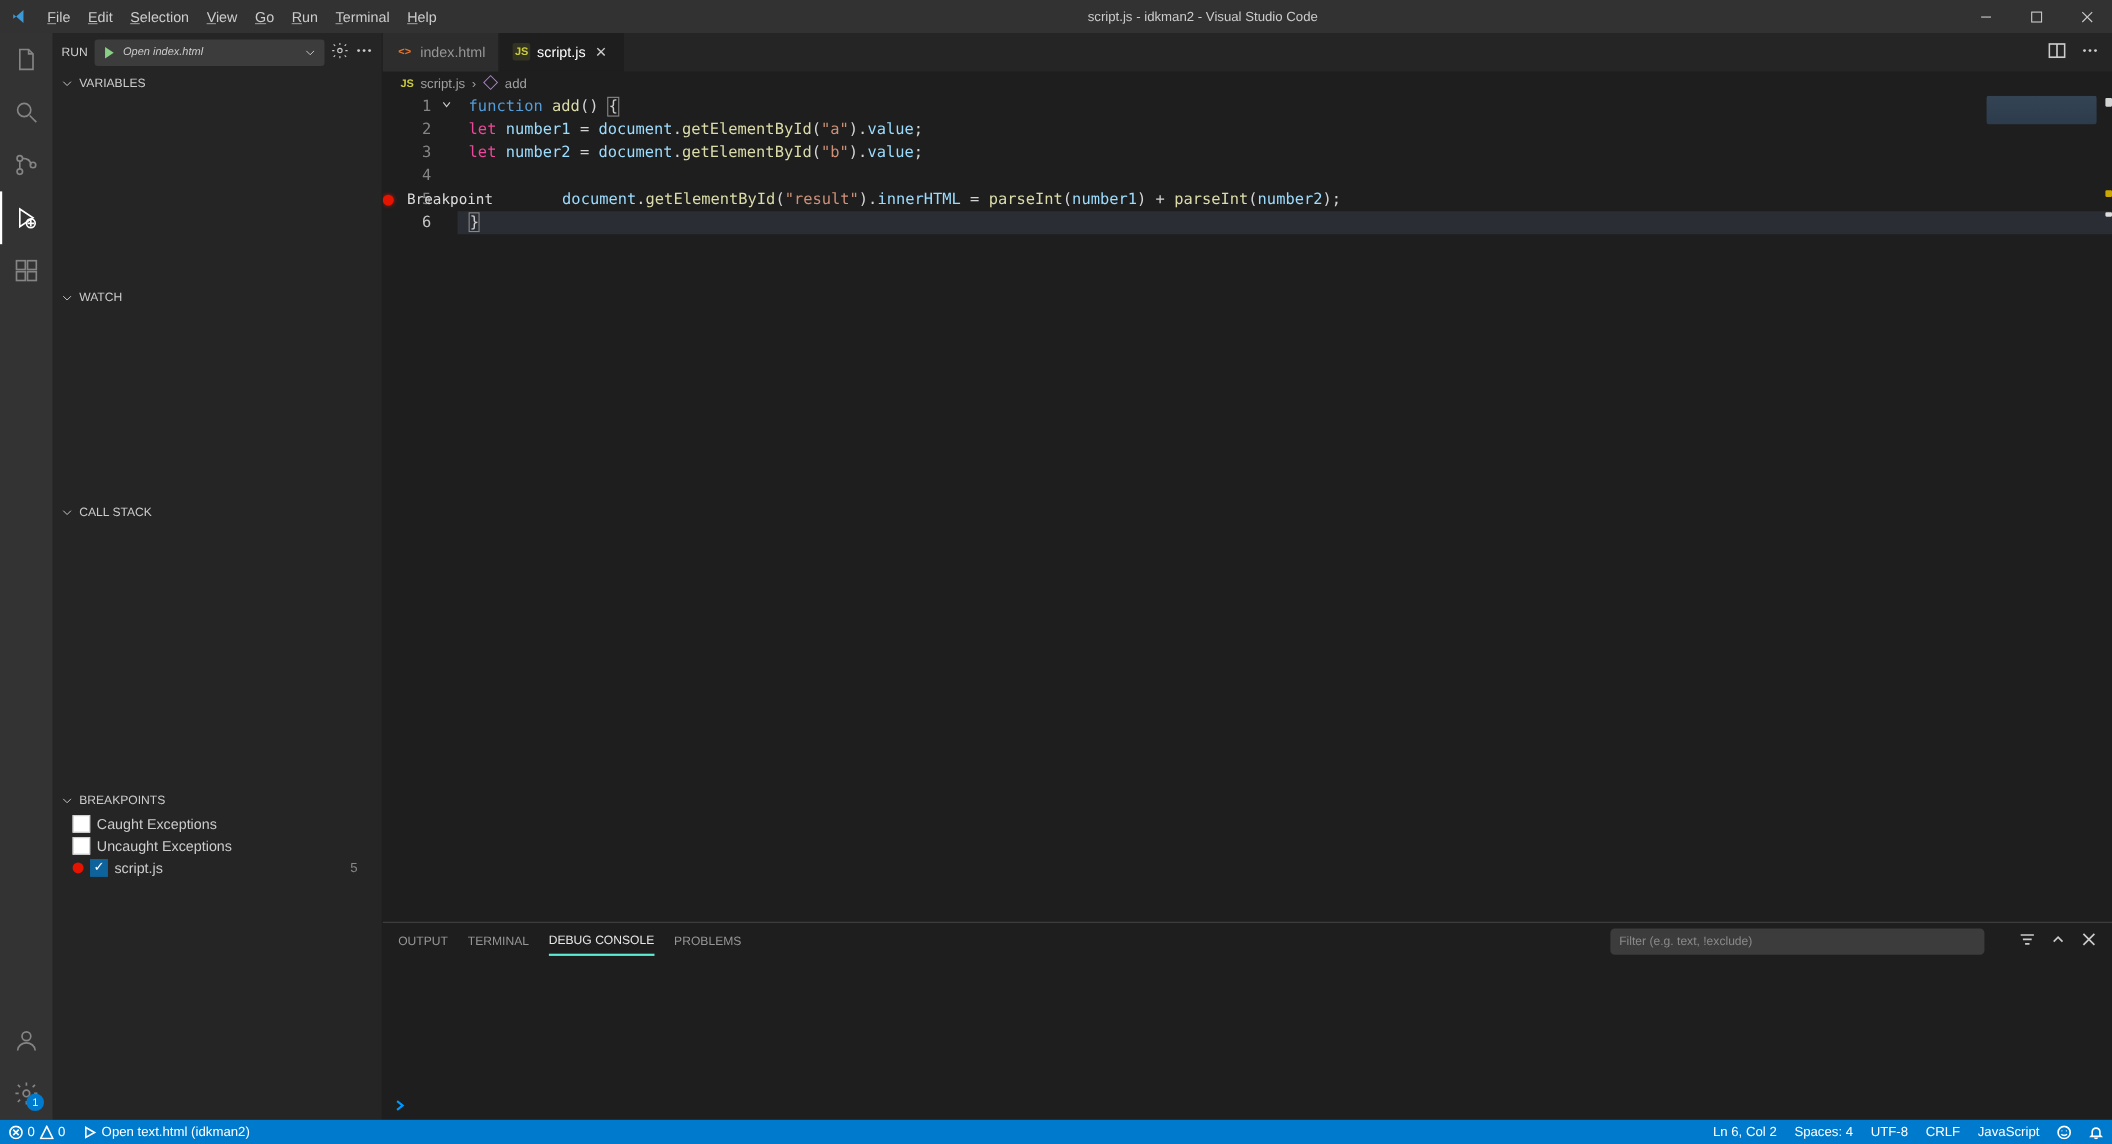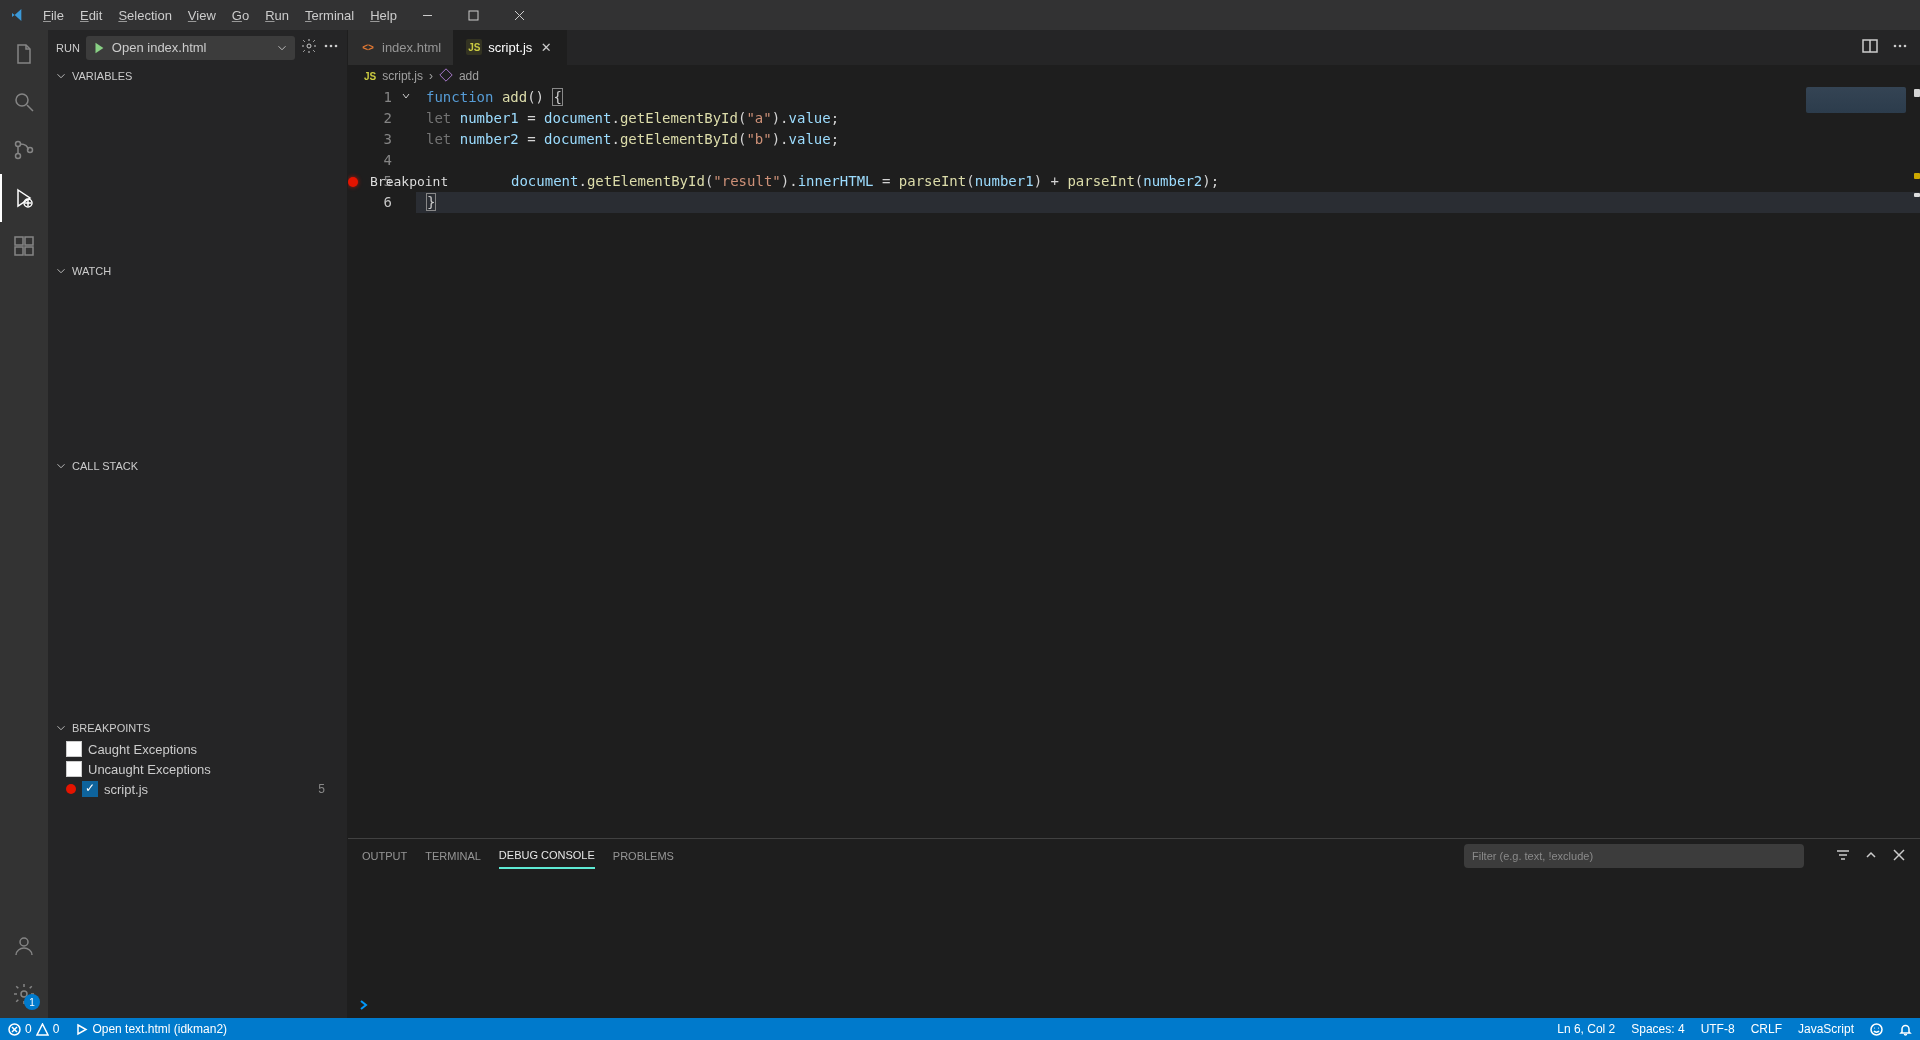--- a/index.html
+++ b/index.html
@@ -37,21 +37,21 @@
 .act-item.active::before { content:""; position:absolute; left:0; top:0; bottom:0; width:2px; background:#fff;}
 .act-item.active svg { stroke:#fff;}
 .act-spacer { flex:1; }
 .badge { position:absolute; bottom:8px; right:8px; background:#007acc; color:#fff; border-radius:8px; min-width:16px; height:16px; font-size:10px; display:flex; align-items:center; justify-content:center;}
 
 .sidebar { width:300px; background:#252526; display:flex; flex-direction:column; border-right:1px solid #1e1e1e;}
 .run-header { height:35px; display:flex; align-items:center; padding:0 8px; gap:6px;}
 .run-header .label { font-size:11px; color:#ccc; }
 .run-config { flex:1; display:flex; align-items:center; background:#3c3c3c; border-radius:3px; padding:2px 6px; gap:6px; height:24px;}
 .run-config svg { width:14px; height:14px; }
-.run-config .text { flex:1; white-space:nowrap; overflow:hidden; font-size:13px;}
+.run-config .text { flex:1; white-space:nowrap; overflow:hidden; font-size:10px;font-style:italic;}
 .hdr-icon svg { width:16px; height:16px; stroke:#ccc; fill:none;}
 .section-header { height:22px; display:flex; align-items:center; padding:0 6px; gap:4px; font-size:11px; font-weight:400; color:#ccc;}
 .section-header .chev { width:14px; height:14px; }
 .section { flex:0 0 auto; }
 #variables { height:195px;}
 #watch { height:195px;}
 #callstack { height:220px;}
 #breakpoints { flex:1;margin-top:42px; }
 .bp-item { display:flex; align-items:center; padding:2px 18px; gap:6px; font-size:13px;}
 .bp-item-file { display:flex; align-items:center; padding:2px 18px; gap:6px; font-size:13px; justify-content:space-between;}
@@ -79,21 +79,21 @@
 .editor { flex:1; display:flex; font-family: Consolas, monospace; font-size:14px; line-height:21px; position:relative; overflow:hidden;}
 .code-row { display:flex; height:21px;}
 .fold-col { width:16px; color:#ccc; display:inline-block;}
 .glyph-col { width:20px; display:flex; align-items:center; justify-content:center; position:relative;}
 .lineno { width:32px; text-align:right; padding-right:8px; color:#858585;}
 .row-content { flex:1; padding-left:10px;}
 .cur-line .row-content { background:#2a2d33; }
 .cur-line .lineno { color:#c6c6c6;}
 
 .kw { color:#569cd6;}
-.kw2 { color:#737373;}
+.kw2 { color:#ec4899;}
 .fn { color:#dcdcaa;}
 .var { color:#9cdcfe;}
 .str { color:#ce9178;}
 .punc { color:#d4d4d4;}
 .brace-hl { border:1px solid #888;}
 .breakpoint-glyph { width:10px; height:10px; border-radius:50%; background:#e51400; box-shadow:0 0 4px rgba(229,20,0,0.8);}
 .bp-label-overlay { position:absolute; font-size:13px; color:#ddd;}
 
 .minimap { position:absolute; top:0; right:14px; width:100px; height:26px; background:linear-gradient(#4b6a8a, #3a5a7a); opacity:.5; border-radius:2px;}
 .overview { position:absolute; top:0; right:0; width:14px; bottom:0;}
@@ -144,20 +144,21 @@
     <div class="item">
         <span><span class="mn">R</span>un</span>
       </div>
     <div class="item">
         <span><span class="mn">T</span>erminal</span>
       </div>
     <div class="item">
         <span><span class="mn">H</span>elp</span>
       </div>
   </div>
+  <div class="title-center">script.js - idkman2 - Visual Studio Code</div>
   <div class="win-controls">
     <div class="wc">
         <svg viewBox="0 0 11 11">
           <line x1="1" y1="5.5" x2="10" y2="5.5"></line>
         </svg>
       </div>
     <div class="wc">
         <svg viewBox="0 0 11 11">
           <rect x="1" y="1" width="9" height="9"></rect>
         </svg>

